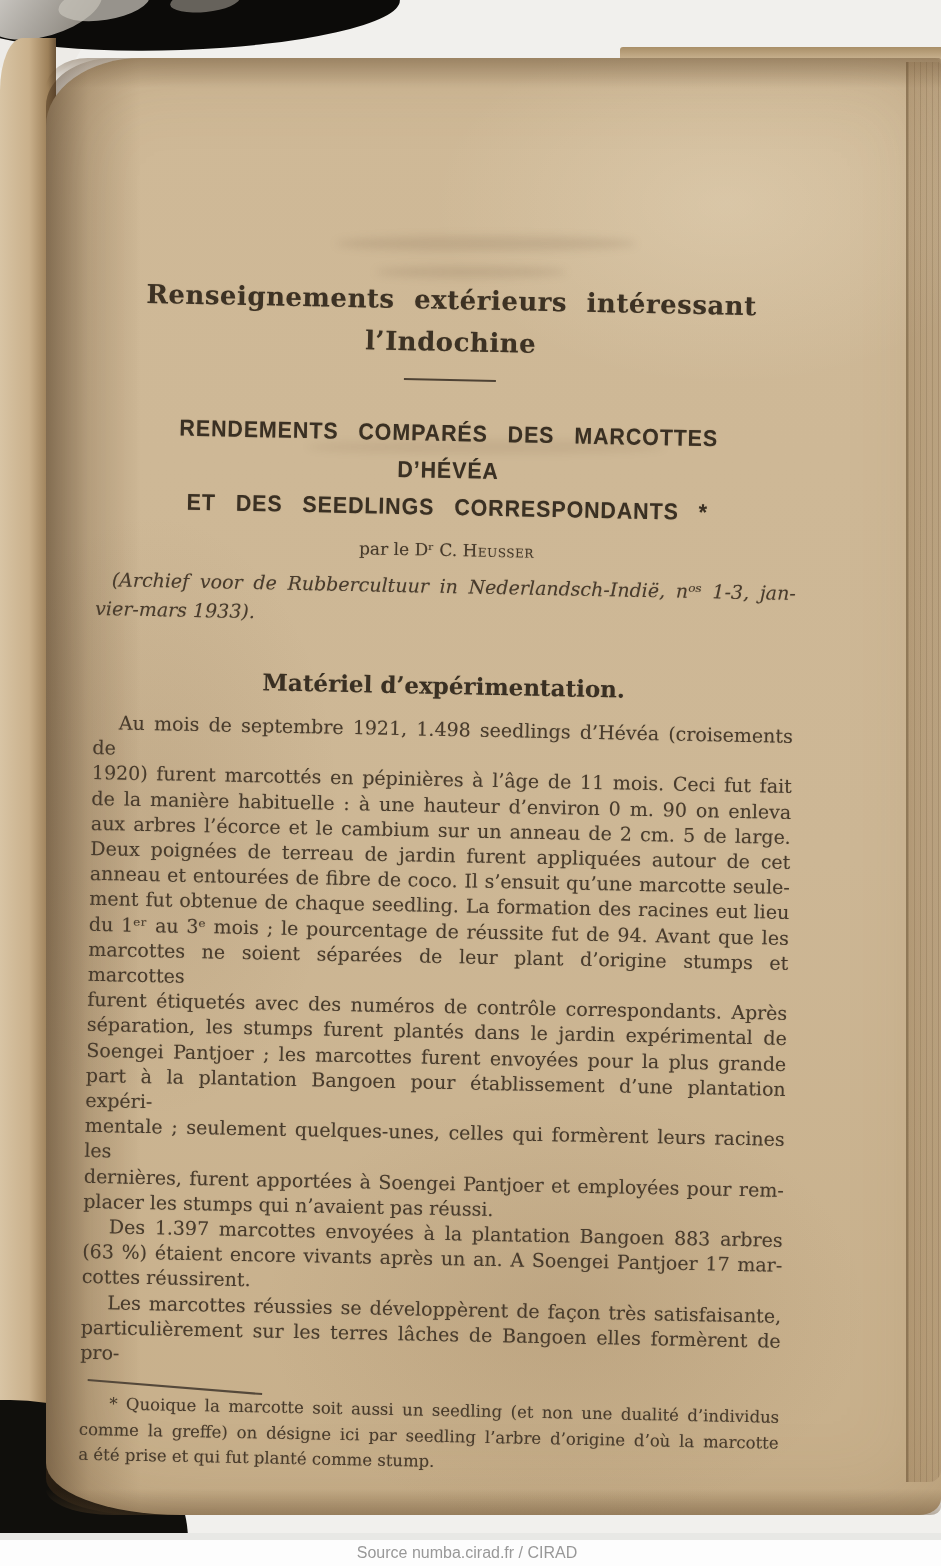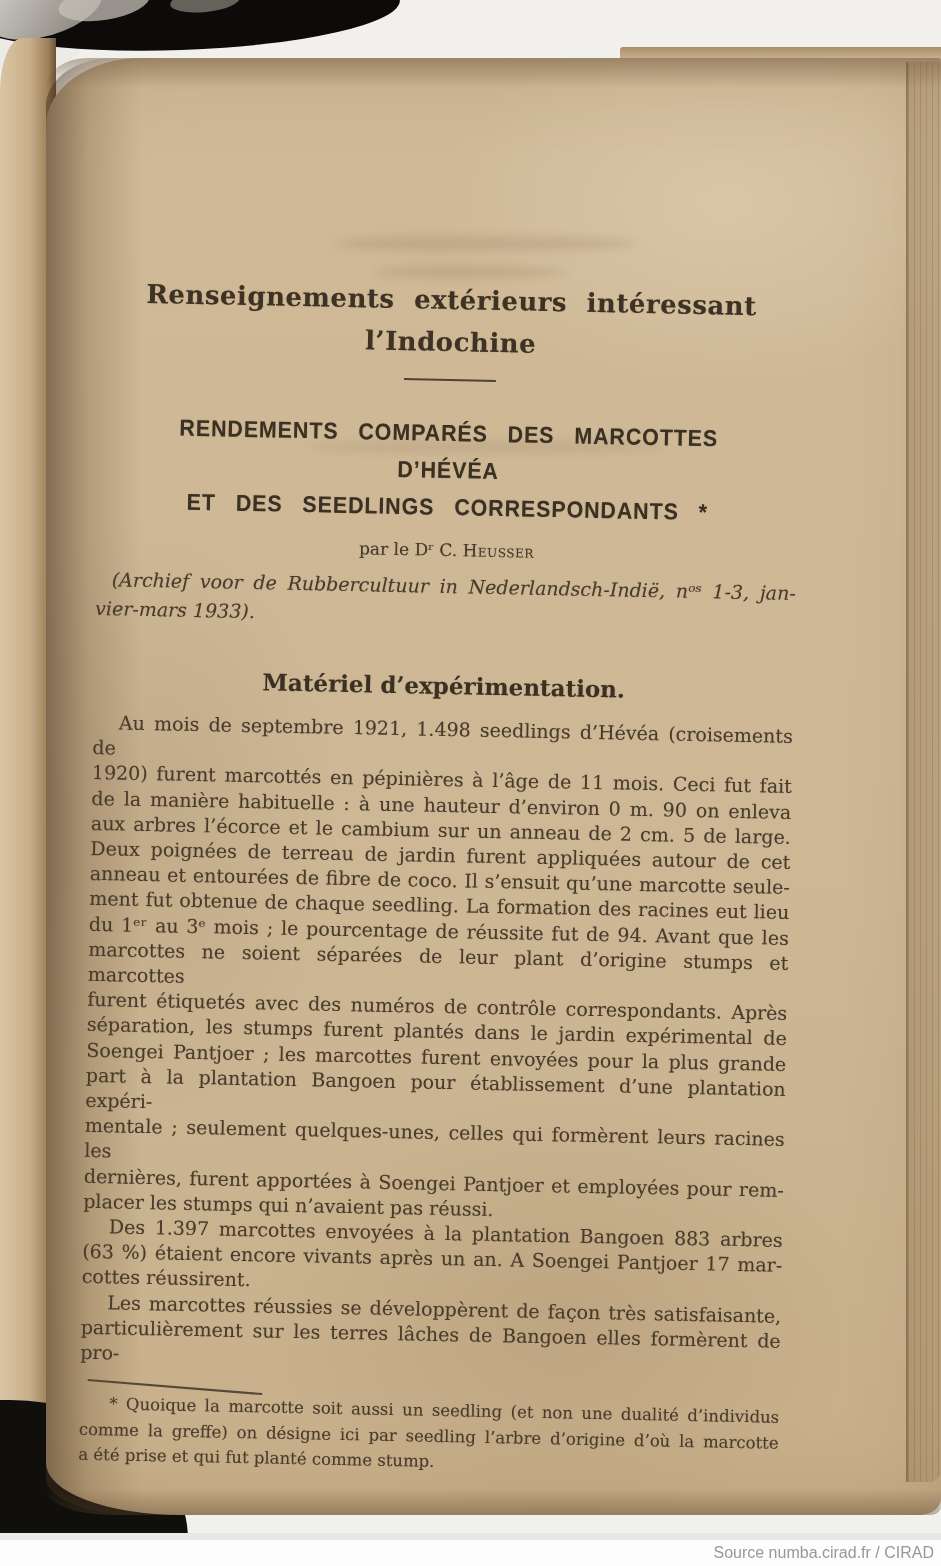--- a/index.html
+++ b/index.html
@@ -90,21 +90,21 @@
   .fn-rule { width:175px; height:2px; background:#54483a; margin:14px 0 10px 8px;
              transform:rotate(3.5deg); transform-origin:0 0; }
   .footnote { font-size:16.5px; line-height:25.5px; }
   .footnote .line:first-child { text-indent:30px; }
 
   
   .prefooter { position:absolute; left:0; top:1533px; width:941px; height:7px; background:#e8e8e5; }
   .source-bar { position:absolute; left:0; top:1540px; width:941px; height:26px;
                 background:#fdfdfd; font-family:"Liberation Sans", sans-serif;
                 font-size:16px; color:#989898; display:flex; align-items:center;
-                justify-content:flex-end; padding-right:7px; box-sizing:border-box; }
+                justify-content:center; padding-right:7px; box-sizing:border-box; }
 </style>
 </head>
 <body>
 
 <div class="stage">
 
   <div class="white-wedge"></div>
   <div class="blob-top"></div>
   <div class="gloss1"></div>
   <div class="gloss2"></div>

